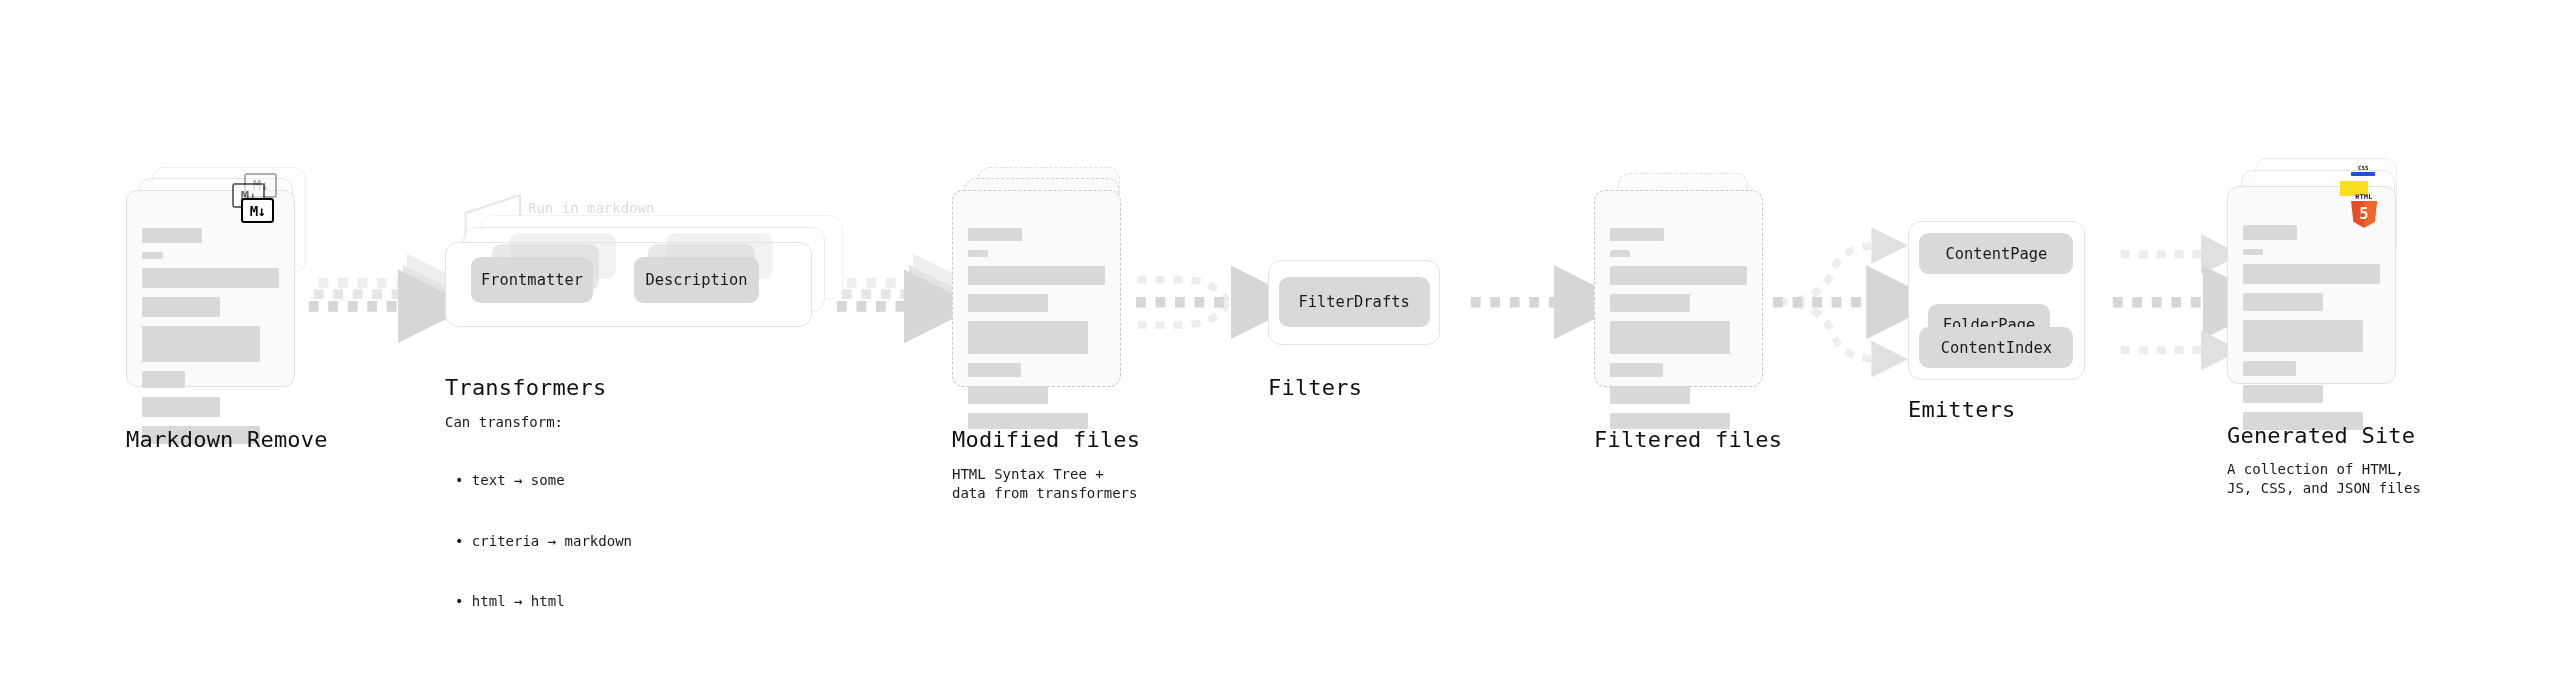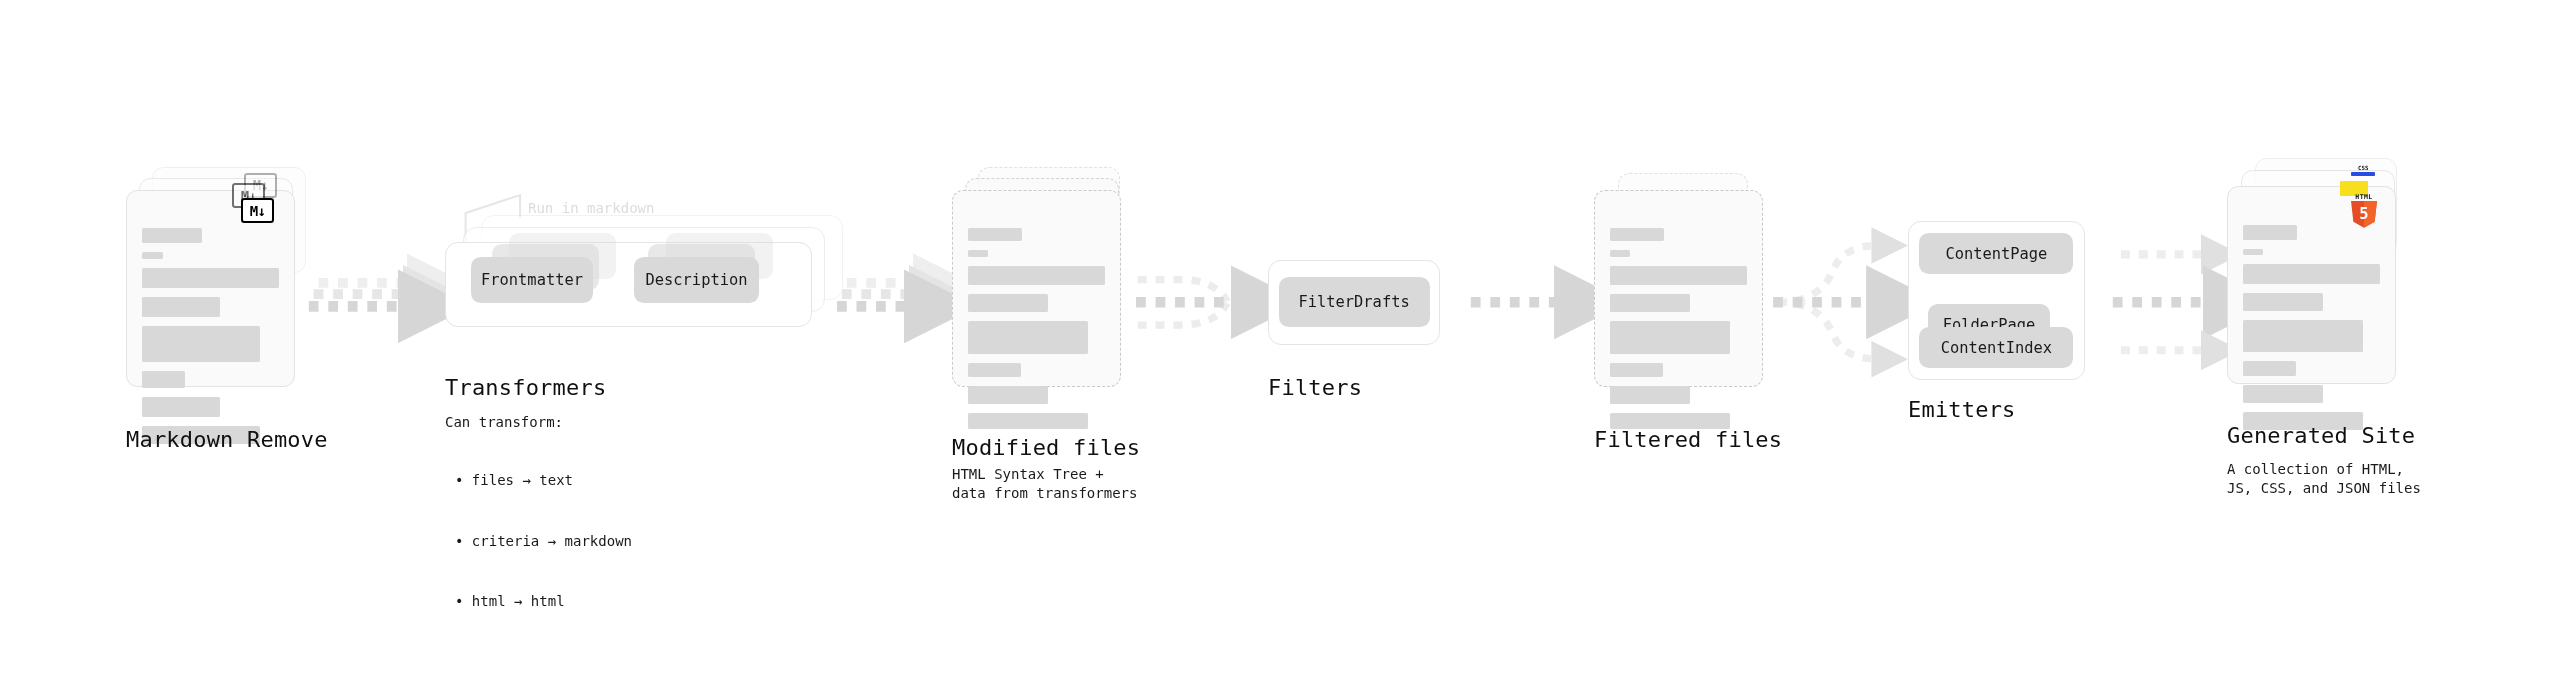--- a/index.html
+++ b/index.html
@@ -223,21 +223,21 @@
       <div class="chip gh1" style="left:221px;top:18px;width:107px;height:46px;"></div>
       <div class="chip gh2" style="left:203px;top:29px;width:107px;height:46px;"></div>
       <div class="chip" style="left:189px;top:42px;width:125px;height:46px;text-align:center;">Description</div>
     </div>
   </div>
   <div class="note" style="left:528px;top:200px;">Run in markdown</div>
 
   <div class="title" style="left:445px;top:375px;">Transformers</div>
   <div class="sub" style="left:445px;top:413px;">Can transform:</div>
   <ul class="bullets sub" style="left:455px;top:433px;">
-    <li style="margin-bottom:4.1px;">• files → text</li>
+    <li style="margin-bottom:4.1px;">• text → some</li>
     <li style="margin-bottom:4.1px;">• criteria → markdown</li>
     <li>• html → html</li>
   </ul>
 
   <div class="node" style="left:952px;top:167px;">
     <div class="stack" style="width:187px;height:244px;">
       <div class="card dashed" style="left:26px;top:0px;width:142px;height:98px;opacity:.55;"></div>
       <div class="card dashed" style="left:13px;top:10.6px;width:154px;height:98px;opacity:.8;"></div>
       <div class="card dashed" style="left:0px;top:23px;width:169px;height:197px;"></div>
       <div class="lines" style="top:61px;left:16.3px;width:137px;">
@@ -245,21 +245,21 @@
         <div class="ln" style="width:19.5px;height:6.5px;"></div>
         <div class="ln" style="width:137px;height:19.5px;"></div>
         <div class="ln" style="width:80px;height:18px;"></div>
         <div class="ln" style="width:120px;height:32.5px;"></div>
         <div class="ln" style="width:53px;height:14.6px;"></div>
         <div class="ln" style="width:80px;height:18px;"></div>
         <div class="ln" style="width:120px;height:16.3px;"></div>
       </div>
     </div>
   </div>
-  <div class="title" style="left:952px;top:427px;margin-top:8px;">Modified files</div>
+  <div class="title" style="left:952px;top:427px;">Modified files</div>
   <div class="sub" style="left:952px;top:465px;">HTML Syntax Tree +
 data from transformers</div>
 
   <div class="node" style="left:1268px;top:260px;">
     <div class="stack" style="width:175px;height:89px;">
       <div class="gbox" style="left:0px;top:0px;width:172px;height:85px;"></div>
       <div class="chip" style="left:10.6px;top:17px;width:151px;height:50px;text-align:center;">FilterDrafts</div>
     </div>
   </div>
   <div class="title" style="left:1268px;top:375px;">Filters</div>

